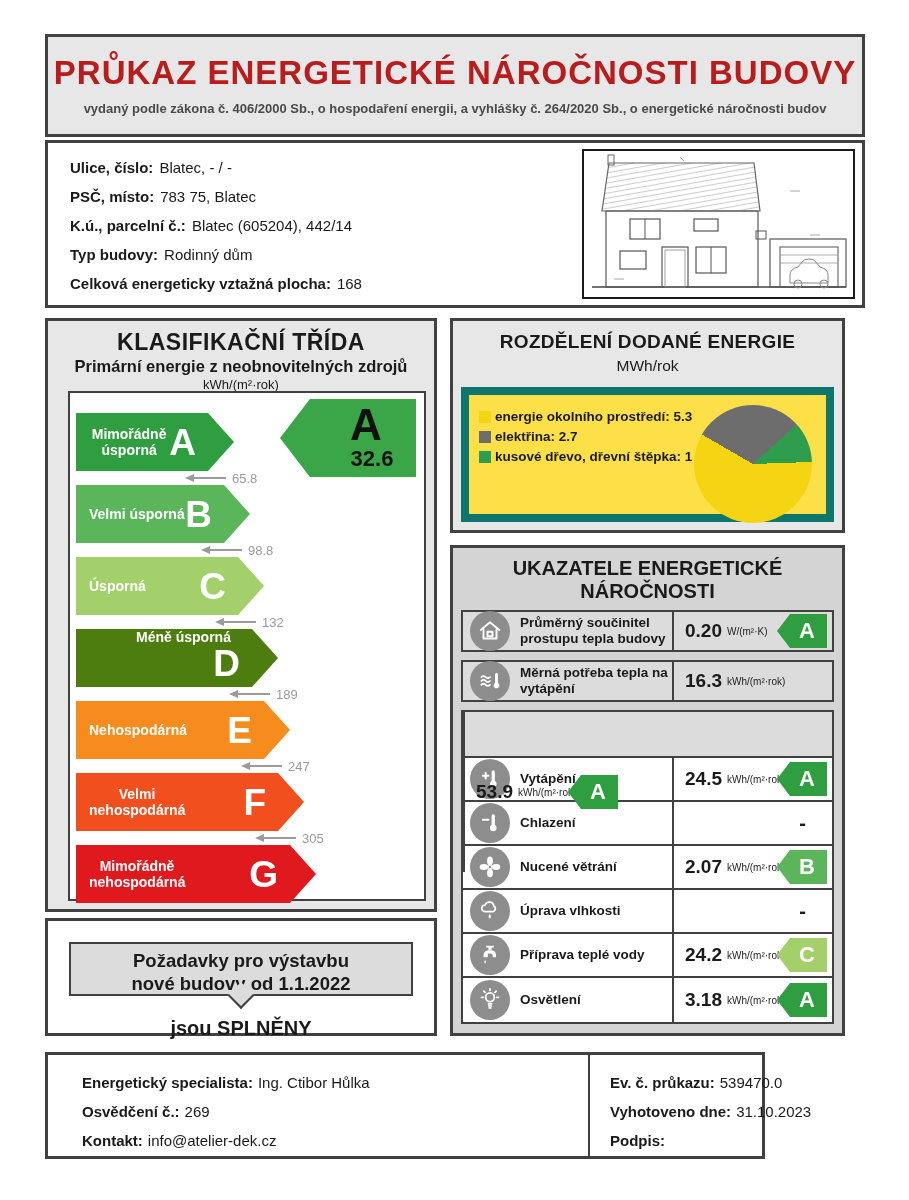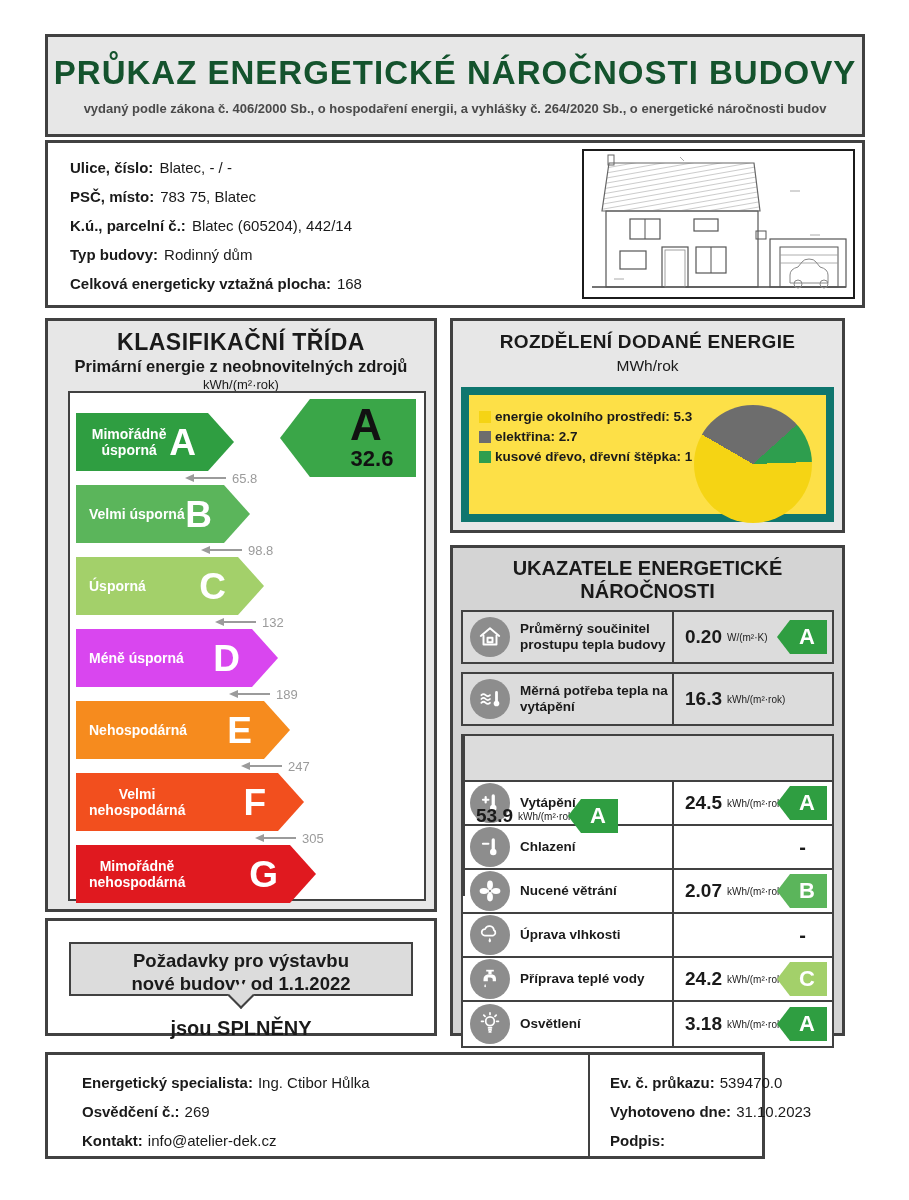--- a/index.html
+++ b/index.html
@@ -2,21 +2,21 @@
 <html><head>
 <meta charset="utf-8">
 <style>
   html,body{margin:0;padding:0;background:#fff;}
   .page{position:relative;width:909px;height:1200px;background:#ffffff;
         font-family:"Liberation Sans",sans-serif;color:#1a1a1a;overflow:hidden;}
   .box{position:absolute;border:3px solid #414141;box-sizing:border-box;background:#fff;}
 
   
   .header-box{left:45px;top:34px;width:820px;height:103px;background:#e7e7e7;text-align:center;}
-  .main-title{margin-top:17px;font-size:33px;font-weight:bold;letter-spacing:1px;color:#14532d;}
+  .main-title{margin-top:17px;font-size:33px;font-weight:bold;letter-spacing:1px;color:#b91c1c;}
   .sub-title{margin-top:9px;font-size:13px;font-weight:bold;color:#4a4a4a;}
 
   
   .building-box{left:45px;top:140px;width:820px;height:168px;}
   .addr{position:absolute;left:22px;top:10px;width:500px;}
   .addr-row{line-height:29px;font-size:15px;position:relative;white-space:nowrap;}
   .addr-row b{font-weight:bold;}
   .addr-row .val{margin-left:6px;}
   .addr-unit{position:absolute;left:618px;top:0;font-weight:bold;}
   .house-box{position:absolute;right:7px;top:6px;width:273px;height:150px;border:2px solid #1b1b1b;background:#fff;box-sizing:border-box;}
@@ -57,21 +57,21 @@
   .pie-unit{margin-top:4px;font-size:15.5px;}
   .pie-body{position:absolute;left:8px;top:66px;right:8px;bottom:8px;background:#fde047;border:8px solid #0f766e;box-sizing:border-box;}
   .legend{position:absolute;left:10px;top:12px;text-align:left;}
   .legend-row{display:flex;align-items:center;gap:4px;font-size:13.5px;font-weight:bold;line-height:20px;white-space:nowrap;}
   .chip{width:12px;height:12px;flex:0 0 12px;}
   .pie{position:absolute;right:14px;top:10px;width:118px;height:118px;border-radius:50%;}
 
   
   .ind-box{left:450px;top:545px;width:395px;height:491px;background:#d4d4d4;}
   .ind-title{text-align:center;padding:9px 0 7px;font-size:20px;font-weight:bold;}
-  .ind-row{margin:0 8px 8px;border:2px solid #414141;height:54px;display:flex;align-items:stretch;background:#dcdcdc;box-sizing:border-box;}
+  .ind-row{margin:0 8px 8px;border:2px solid #414141;height:42px;display:flex;align-items:stretch;background:#dcdcdc;box-sizing:border-box;}
   .ind-table{margin:0 8px;border:2px solid #414141;background:#fff;box-sizing:border-box;}
   .t-row{height:44px;display:flex;align-items:stretch;border-bottom:2px solid #414141;box-sizing:border-box;background:#fff;}
   .t-row:last-child{border-bottom:none;}
   .t-row.gray{background:#dcdcdc;height:46px;flex-direction:column;}
   .t-label-cell{flex:1;display:flex;align-items:center;overflow:hidden;}
   .t-label-cell.center{justify-content:center;}
   .t-label{font-size:13.5px;font-weight:bold;line-height:16px;margin-left:10px;max-width:165px;}
   .t-label.big{font-size:18px;margin-left:0;max-width:none;}
   .t-val-cell{width:160px;flex:0 0 160px;border-left:2px solid #414141;display:flex;align-items:center;position:relative;padding-left:11px;box-sizing:border-box;}
   .t-value{font-size:19px;font-weight:bold;}
@@ -176,21 +176,21 @@
         <span class="band-label">Úsporná</span>
         <span class="band-letter">C</span>
       </div>
       <div class="threshold t2">
         <svg width="44" height="10">
             <path d="M44 5 H10" stroke="#9b9b9b" stroke-width="1.8"></path>
             <path d="M12 1 L3 5 L12 9 Z" fill="#9b9b9b"></path>
           </svg>
         <span>132</span>
       </div>
-      <div class="band w3" style="background: #d946ef;">
+      <div class="band w3" style="background: #4d7c0f; flex-direction: column;">
         <span class="band-label">Méně úsporná</span>
         <span class="band-letter">D</span>
       </div>
       <div class="threshold t3">
         <svg width="44" height="10">
             <path d="M44 5 H10" stroke="#9b9b9b" stroke-width="1.8"></path>
             <path d="M12 1 L3 5 L12 9 Z" fill="#9b9b9b"></path>
           </svg>
         <span>189</span>
       </div>

